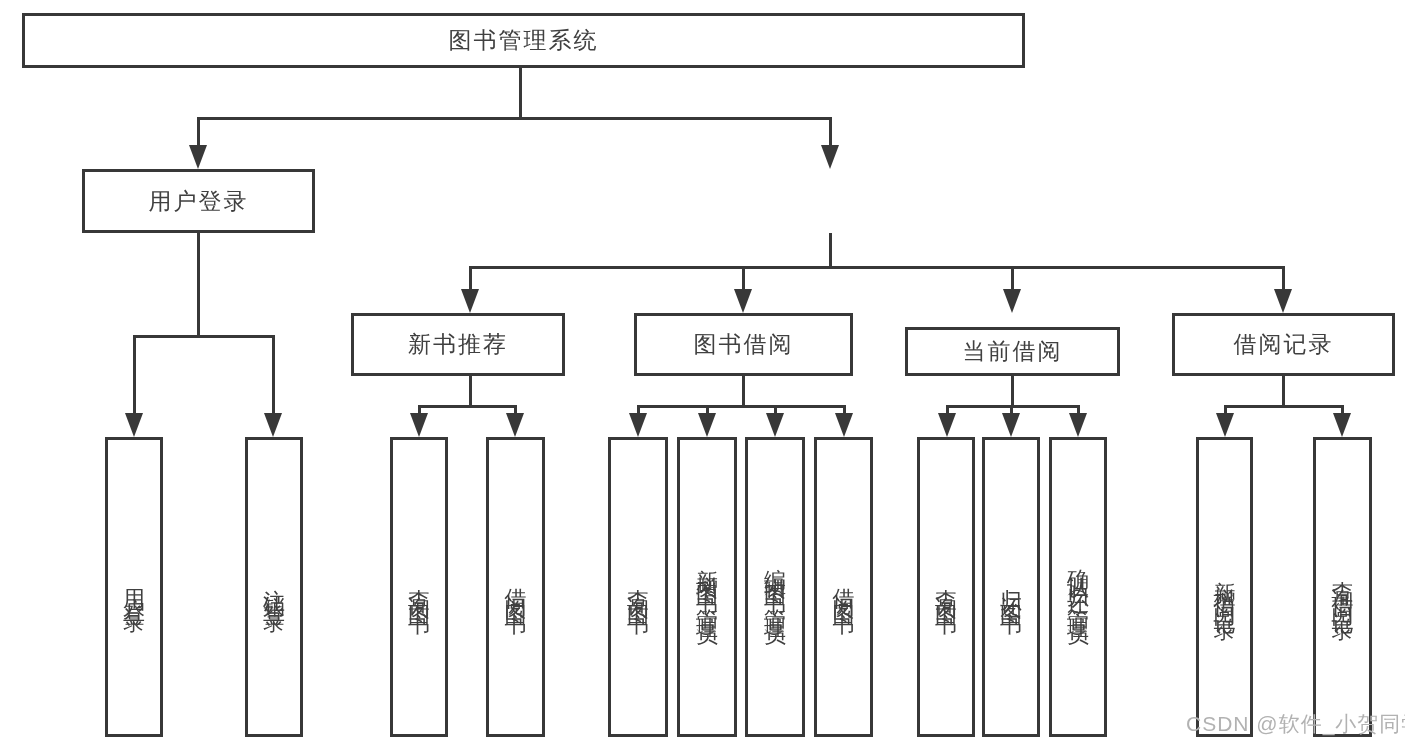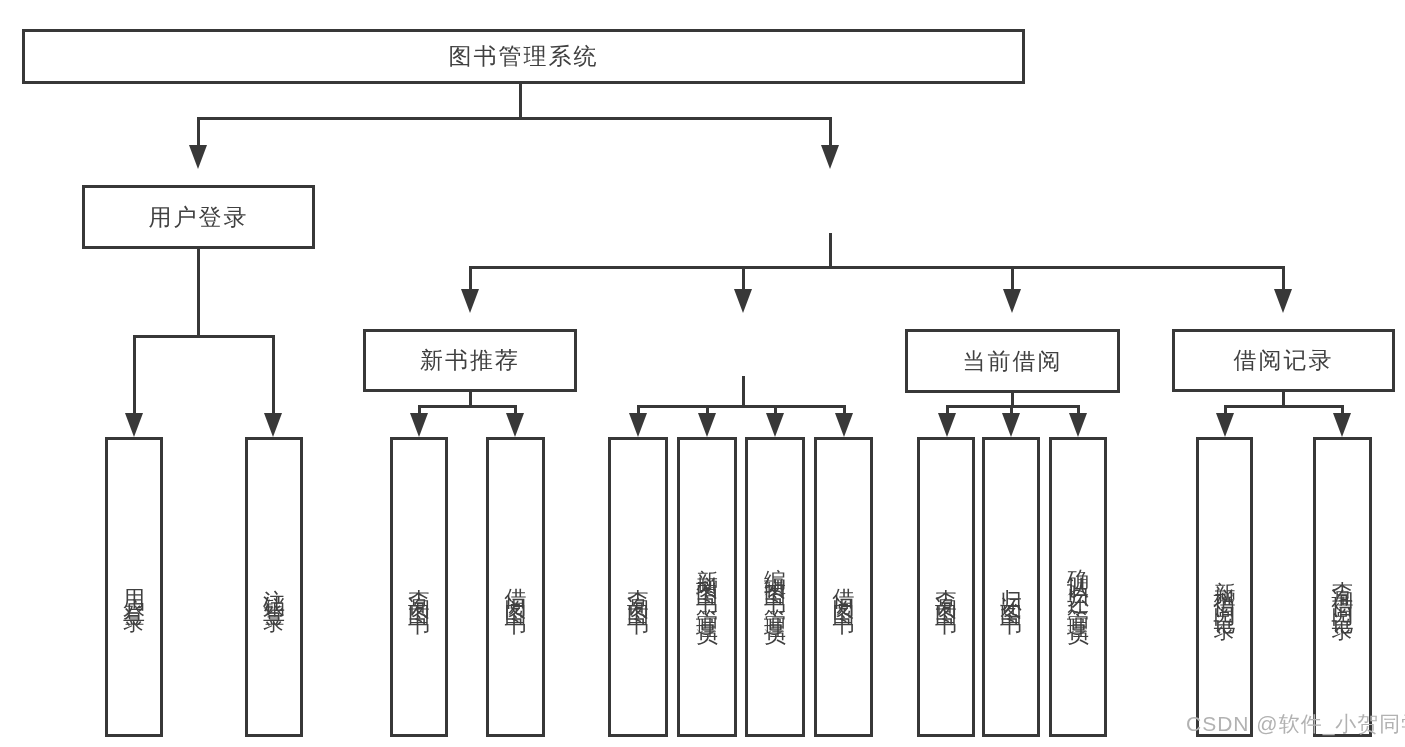--- a/index.html
+++ b/index.html
@@ -23,21 +23,20 @@
     position:absolute;
     box-sizing:border-box;
     border:3px solid var(--line);
     background:var(--bg);
     display:flex;
     align-items:center;
     justify-content:center;
     font-size:23px;
     letter-spacing:2px;
     white-space:nowrap;
-    margin-top:16px;
   }
   
   .vbox{
     position:absolute;
     box-sizing:border-box;
     border:3px solid var(--line);
     background:var(--bg);
     top:437px;
     height:300px;
     display:flex;
@@ -139,24 +138,27 @@
   <div class="ar" style="left:1333px;top:413px"></div>
 
   <div class="box" style="left:22px;top:13px;width:1003px;height:55px">
     <span>图书管理系统</span>
   </div>
 
   <div class="box" style="left:82px;top:169px;width:233px;height:64px">
     <span>用户登录</span>
   </div>
 
-  <div class="box" style="left:363px;top:313px;width:214px;height:63px">
+  <div class="box" style="left:351px;top:313px;width:214px;height:63px">
     <span>新书推荐</span>
   </div>
-  <div class="box" style="left:905px;top:313px;width:215px;height:64px">
+  <div class="box" style="left:634px;top:313px;width:219px;height:63px">
+    <span>图书借阅</span>
+  </div>
+  <div class="box" style="left:905px;top:327px;width:215px;height:49px">
     <span>当前借阅</span>
   </div>
   <div class="box" style="left:1172px;top:313px;width:223px;height:63px">
     <span>借阅记录</span>
   </div>
 
   <div class="vbox" style="left:105px;width:58px">
     <span class="vtext">用户登录</span>
   </div>
   <div class="vbox" style="left:245px;width:58px">

